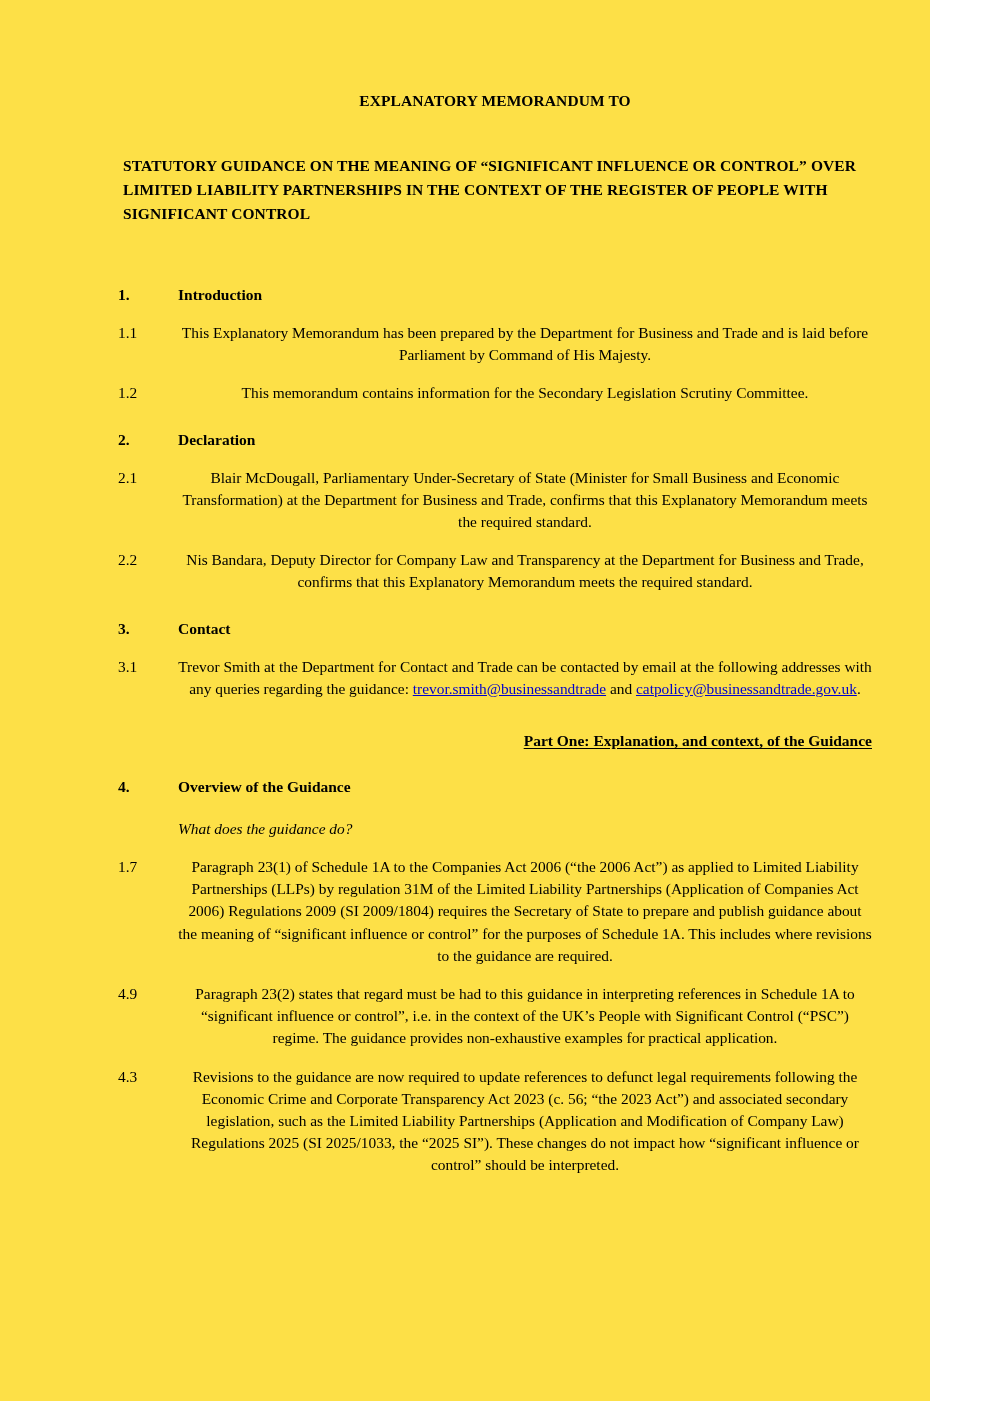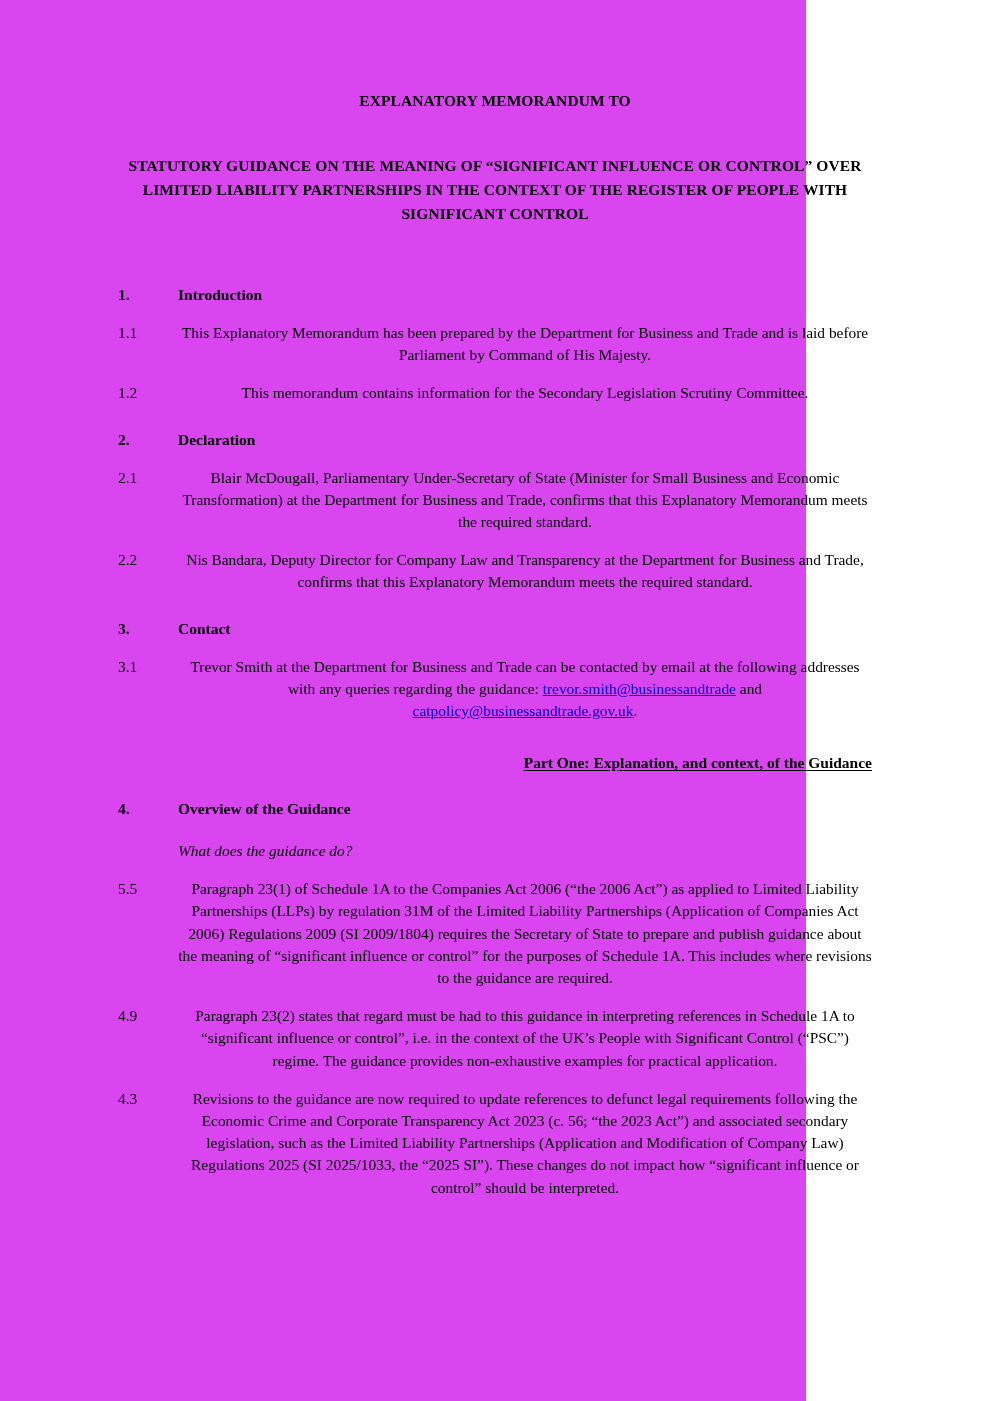--- a/index.html
+++ b/index.html
@@ -8,24 +8,24 @@
     background: #ffffff;
   }
   body {
     width: 991px;
     height: 1401px;
     font-family: "Liberation Serif", "DejaVu Serif", serif;
     color: #000000;
     overflow: hidden;
   }
   .page {
-    width: 806px;
+    width: 930px;
     height: 1401px;
     position: relative;
-    background: #d946ef;
+    background: #fde047;
     box-sizing: border-box;
     padding: 0;
   }
   .content {
     position: absolute;
     left: 118px;
     top: 0;
     width: 754px;
   }
 
@@ -33,21 +33,20 @@
   .doc-title {
     text-align: center;
     font-weight: bold;
     font-size: 15.5px;
     letter-spacing: 0.1px;
     margin: 0;
     padding-top: 91px;
     line-height: 20px;
   }
   .doc-subtitle {
-    text-align: center;
     font-weight: bold;
     font-size: 15.5px;
     letter-spacing: 0.1px;
     margin: 0;
     padding-top: 43px;
     line-height: 24px;
     padding-left: 5px;
     padding-right: 5px;
   }
 
@@ -158,34 +157,34 @@
       <div class="body">Nis Bandara, Deputy Director for Company Law and Transparency at the Department for Business and Trade, confirms that this Explanatory Memorandum meets the required standard.</div>
     </div>
 
     <div class="section-head">
       <div class="num">3.</div>
       <div class="label">Contact</div>
     </div>
 
     <div class="para">
       <div class="num">3.1</div>
-      <div class="body"><span>Trevor Smith at the Department for Business and Trade can be contacted by email at the following addresses with any queries regarding the guidance: </span><a class="maillink" href="#">trevor.smith@businessandtrade</a><span> and </span><a class="maillink" href="#">catpolicy@businessandtrade.gov.uk</a><span>.</span></div>
+      <div class="body"><span>Trevor Smith at the Department for Contact and Trade can be contacted by email at the following addresses with any queries regarding the guidance: </span><a class="maillink" href="#">trevor.smith@businessandtrade</a><span> and </span><a class="maillink" href="#">catpolicy@businessandtrade.gov.uk</a><span>.</span></div>
     </div>
 
     <div class="part-head"><span class="u">Part One: Explanation, and context, of the Guidance</span></div>
 
     <div class="section-head">
       <div class="num">4.</div>
       <div class="label">Overview of the Guidance</div>
     </div>
 
     <div class="sub-head">What does the guidance do?</div>
 
     <div class="para">
-      <div class="num">5.5</div>
+      <div class="num">1.7</div>
       <div class="body">Paragraph 23(1) of Schedule 1A to the Companies Act 2006 (“the 2006 Act”) as applied to Limited Liability Partnerships (LLPs) by regulation 31M of the Limited Liability Partnerships (Application of Companies Act 2006) Regulations 2009 (SI 2009/1804) requires the Secretary of State to prepare and publish guidance about the meaning of “significant influence or control” for the purposes of Schedule 1A. This includes where revisions to the guidance are required.</div>
     </div>
 
     <div class="para">
       <div class="num">4.9</div>
       <div class="body">Paragraph 23(2) states that regard must be had to this guidance in interpreting references in Schedule 1A to “significant influence or control”, i.e. in the context of the UK’s People with Significant Control (“PSC”) regime. The guidance provides non-exhaustive examples for practical application.</div>
     </div>
 
     <div class="para">
       <div class="num">4.3</div>

